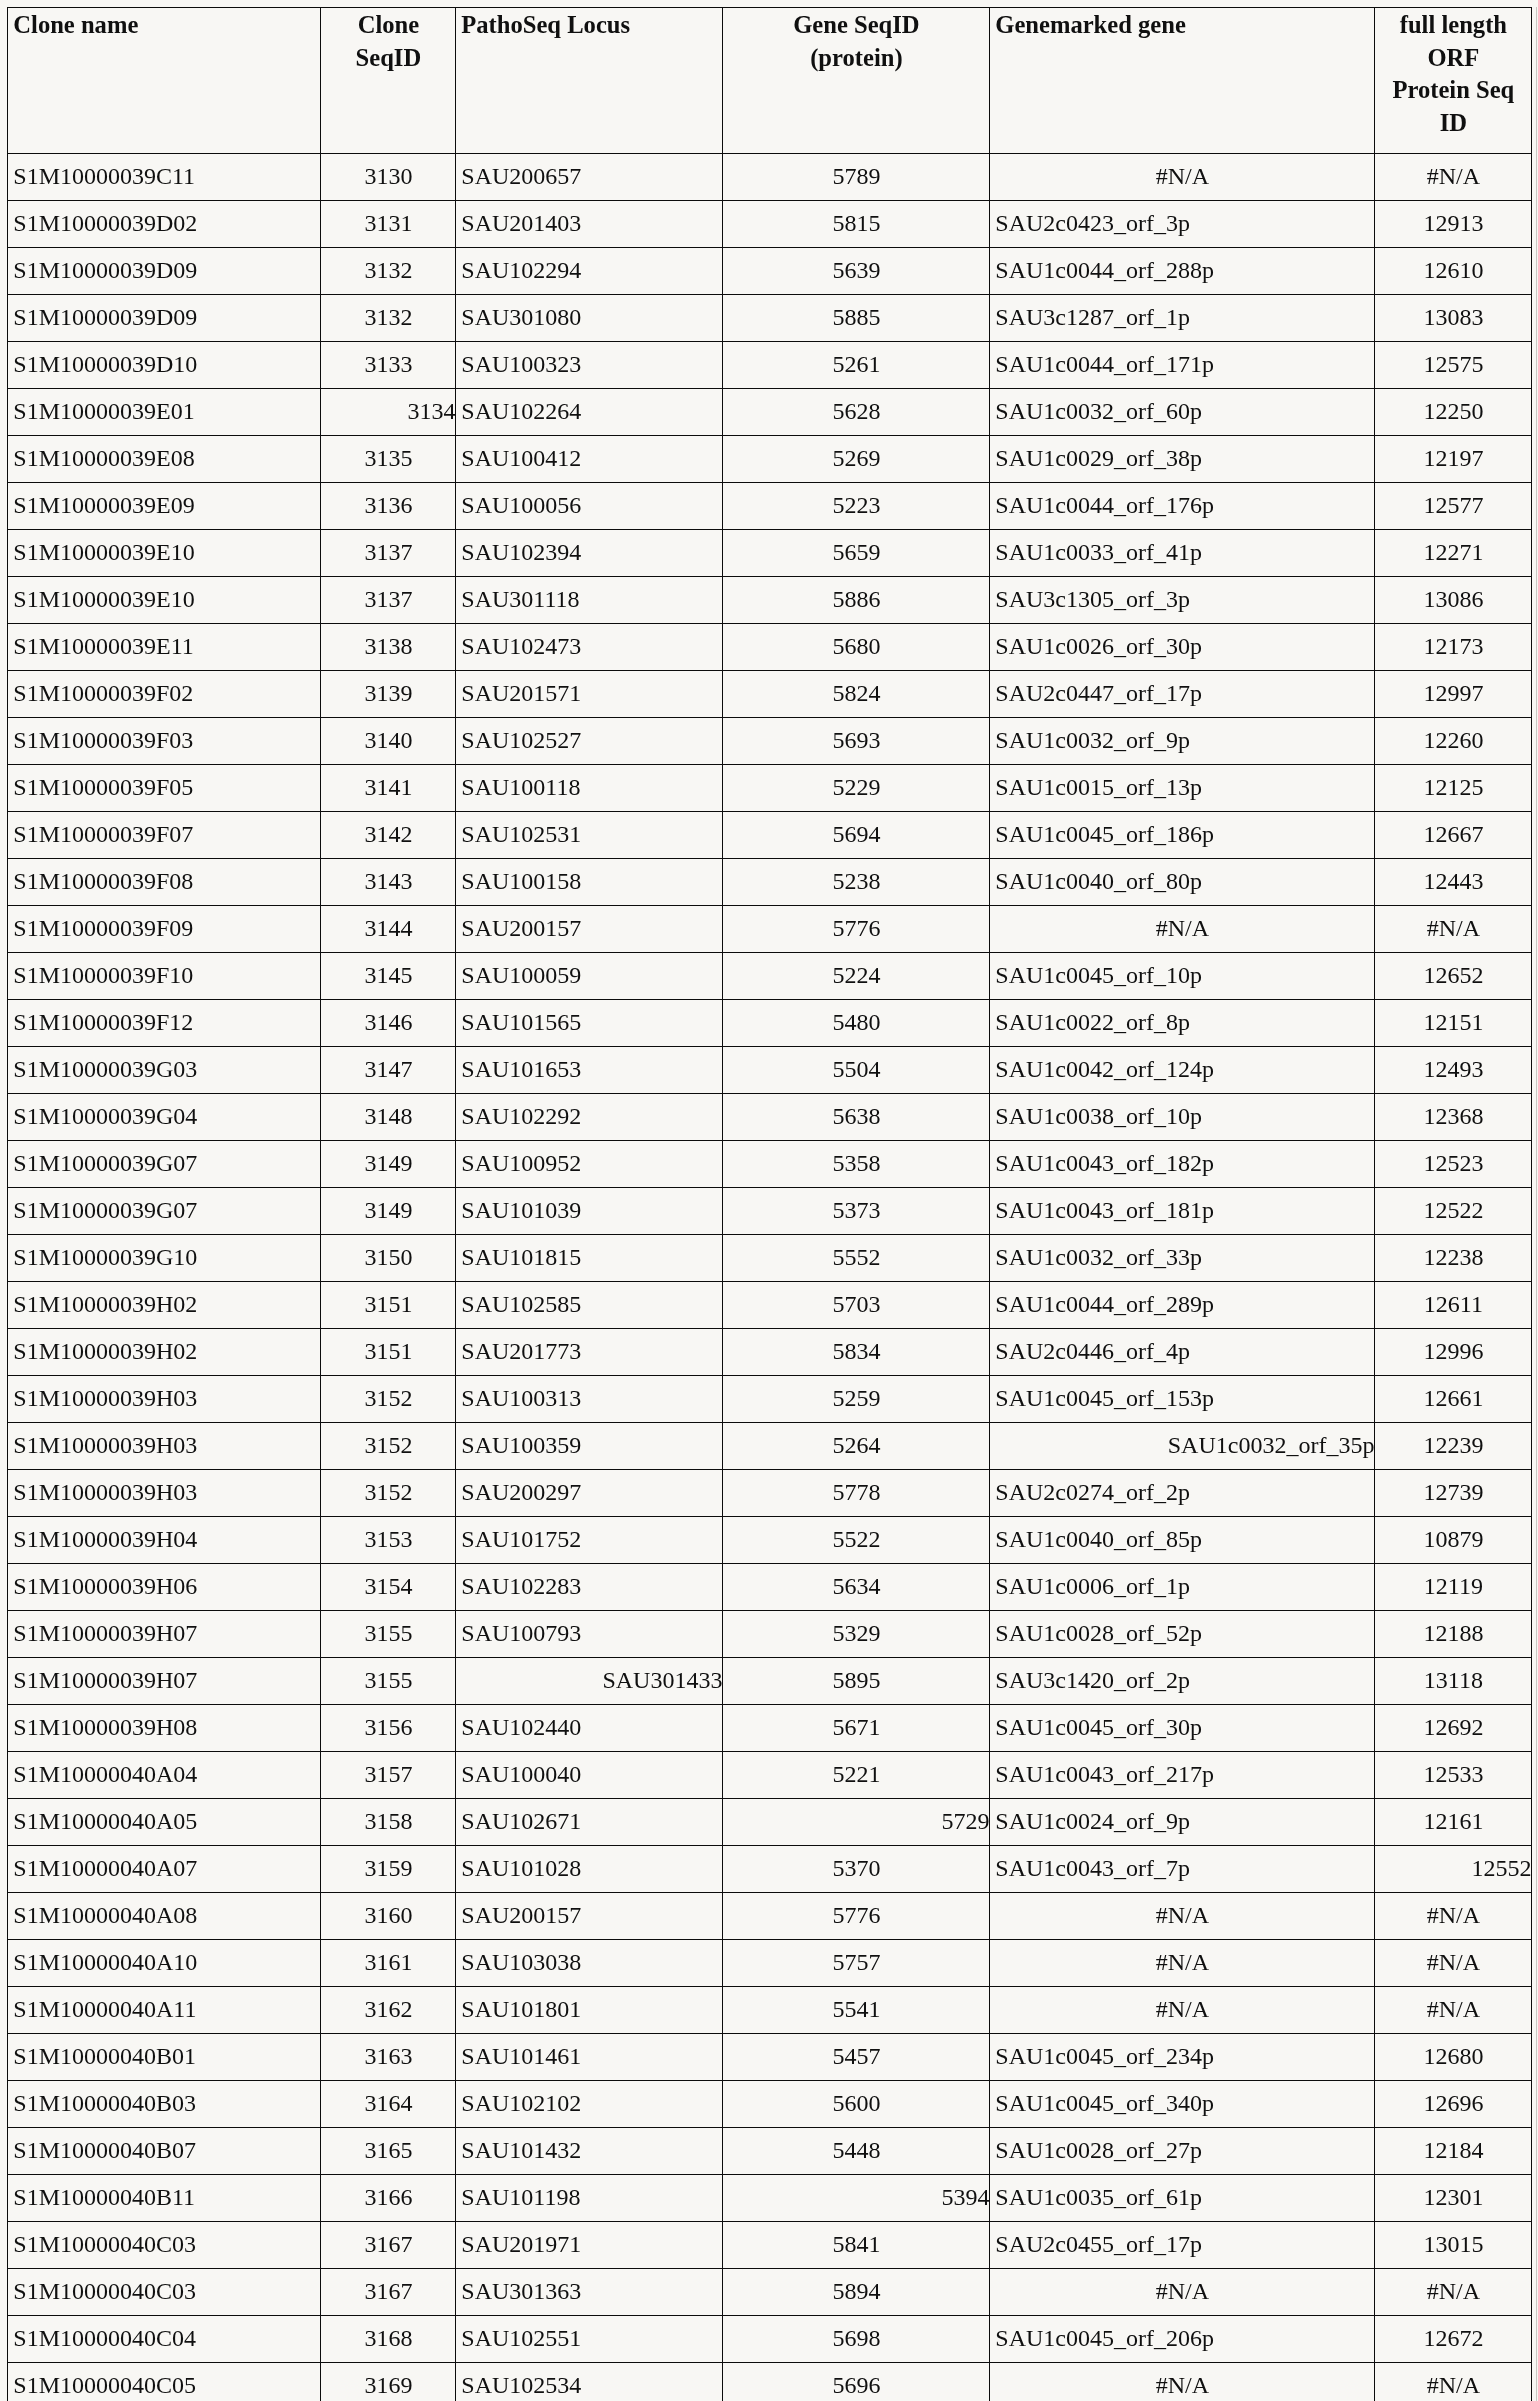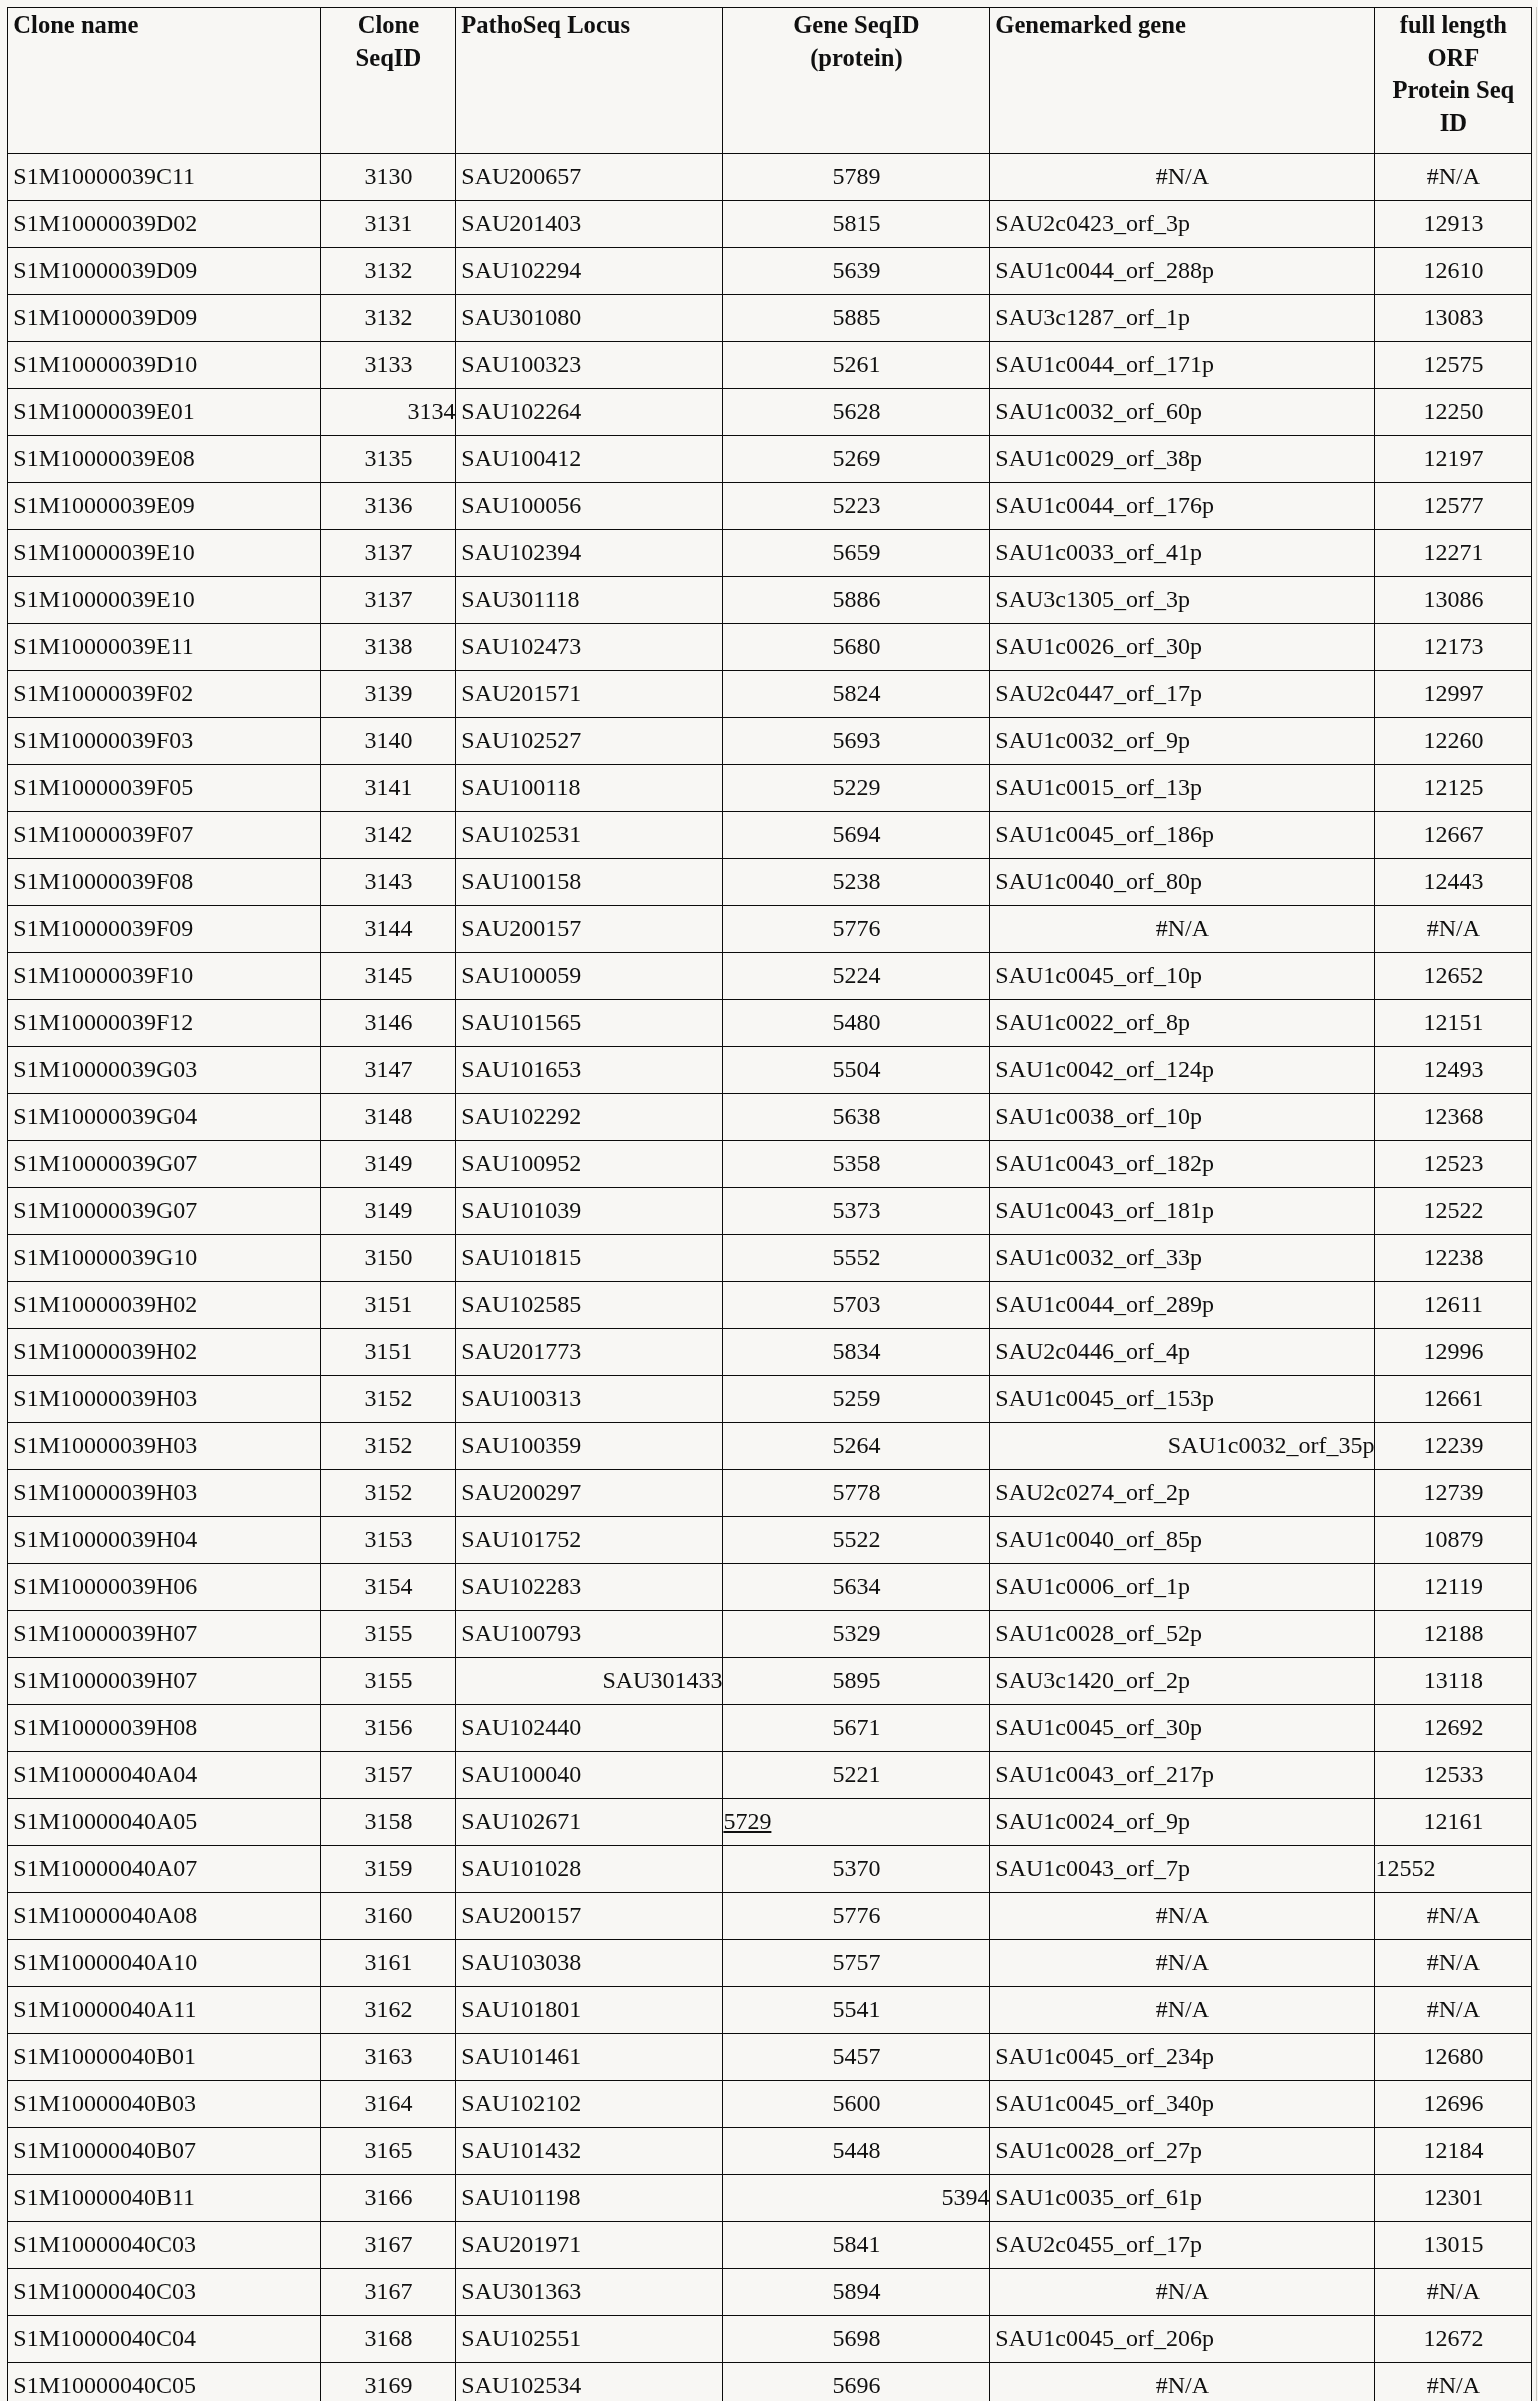--- a/index.html
+++ b/index.html
@@ -376,31 +376,31 @@
           <td class="" style="text-align: center;">3157</td>
           <td class="a-left" style="text-align: left;">SAU100040</td>
           <td class="" style="text-align: center;">5221</td>
           <td class="a-left" style="text-align: left;">SAU1c0043_orf_217p</td>
           <td class="" style="text-align: center;">12533</td>
         </tr>
         <tr>
           <td class="a-left" style="text-align: left;">S1M10000040A05</td>
           <td class="" style="text-align: center;">3158</td>
           <td class="a-left" style="text-align: left;">SAU102671</td>
-          <td class="" style="text-align: left; text-decoration: underline;">5729</td>
+          <td class="" style="text-align: right;">5729</td>
           <td class="a-left" style="text-align: left;">SAU1c0024_orf_9p</td>
           <td class="" style="text-align: center;">12161</td>
         </tr>
         <tr>
           <td class="a-left" style="text-align: left;">S1M10000040A07</td>
           <td class="" style="text-align: center;">3159</td>
           <td class="a-left" style="text-align: left;">SAU101028</td>
           <td class="" style="text-align: center;">5370</td>
           <td class="a-left" style="text-align: left;">SAU1c0043_orf_7p</td>
-          <td class="" style="text-align: left;">12552</td>
+          <td class="" style="text-align: right;">12552</td>
         </tr>
         <tr>
           <td class="a-left" style="text-align: left;">S1M10000040A08</td>
           <td class="" style="text-align: center;">3160</td>
           <td class="a-left" style="text-align: left;">SAU200157</td>
           <td class="" style="text-align: center;">5776</td>
           <td class="" style="text-align: center;">#N/A</td>
           <td class="" style="text-align: center;">#N/A</td>
         </tr>
         <tr>

